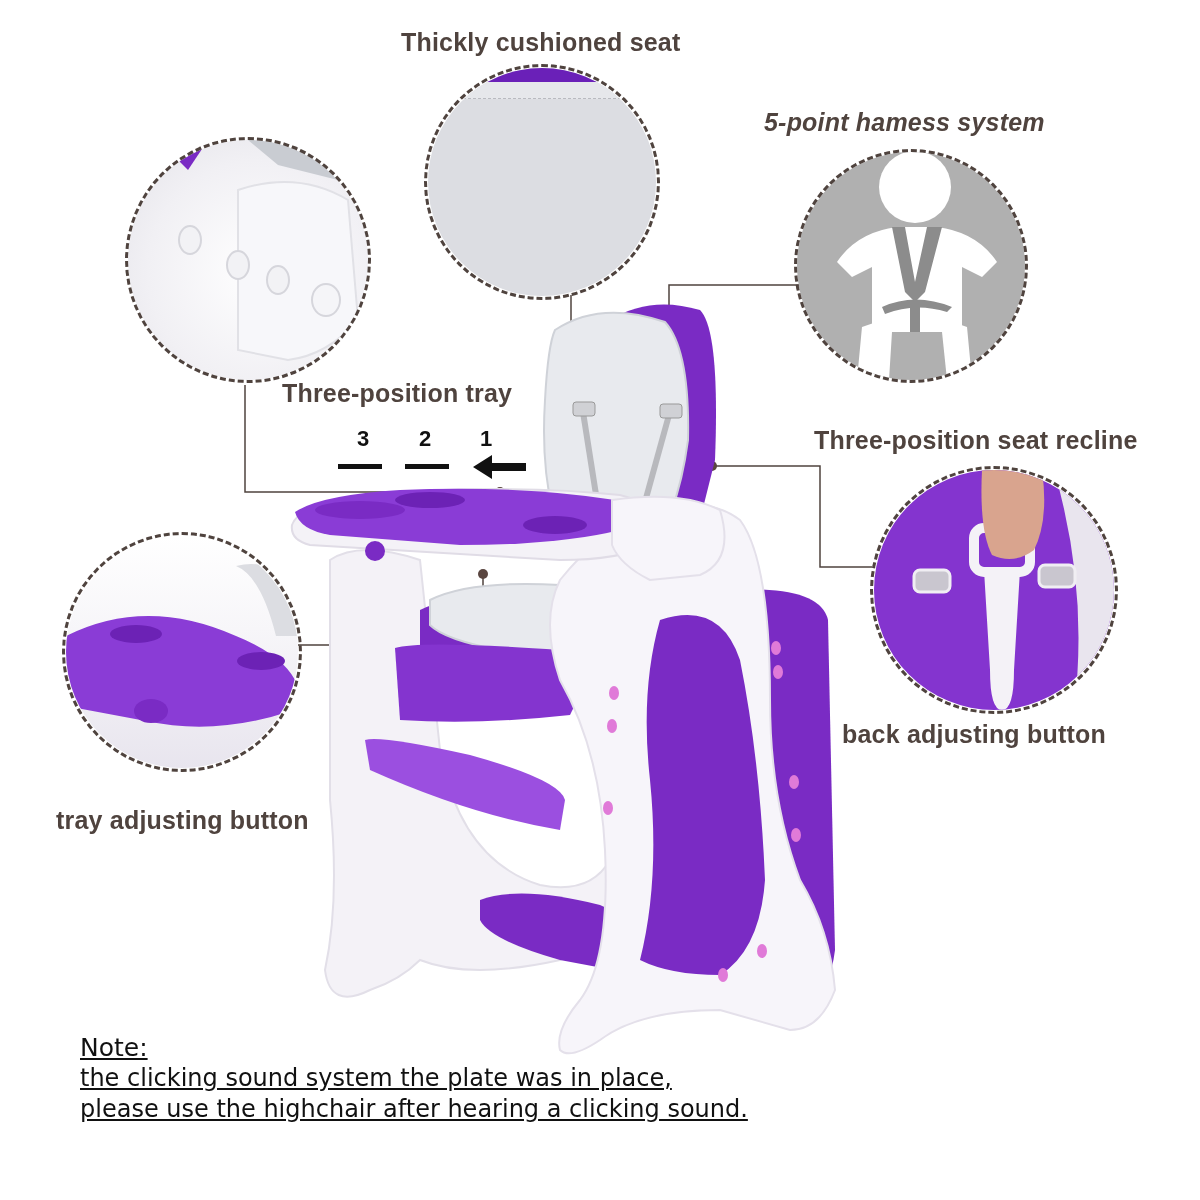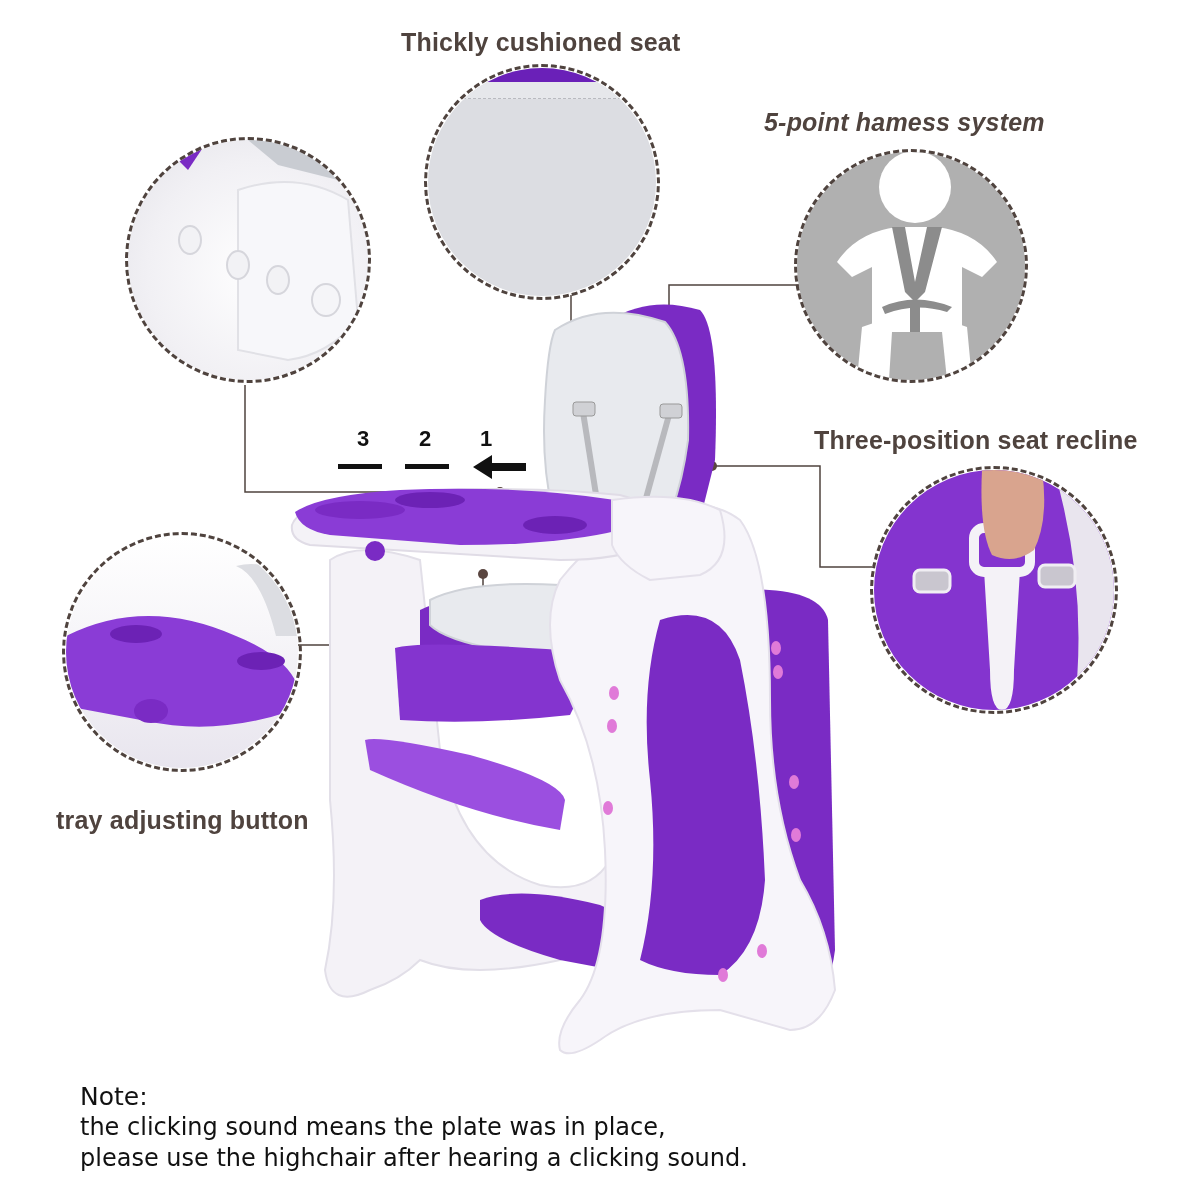--- a/index.html
+++ b/index.html
@@ -142,32 +142,34 @@
       <path d="M0,100 Q80,60 170,100 Q220,120 232,150 L225,175 Q150,200 80,185 L0,170 Z" fill="#8a3cd6"></path>
       <ellipse cx="70" cy="98" rx="26" ry="9" fill="#6c22b5"></ellipse>
       <ellipse cx="195" cy="125" rx="24" ry="9" fill="#6c22b5"></ellipse>
       <ellipse cx="85" cy="175" rx="17" ry="12" fill="#7a2bc4"></ellipse>
     </svg>
   </div>
   <div class="ring" style="left:62px;top:532px;width:240px;height:240px;"></div>
 
   <div class="label" style="left:401px;top:28px;">Thickly cushioned seat</div>
   <div class="label" style="left:764px;top:108px;font-style:italic;">5-point hamess system</div>
+  <div class="label" style="left:282px;top:379px;">Three-position tray</div>
   <div class="label" style="left:814px;top:426px;">Three-position seat recline</div>
+  <div class="label" style="left:842px;top:720px;">back adjusting button</div>
   <div class="label" style="left:56px;top:776px;margin-top:30px;">tray adjusting button</div>
 
   <div>
     <span class="pos-num" style="left:357px;top:426px;">3</span>
     <span class="pos-num" style="left:419px;top:426px;">2</span>
     <span class="pos-num" style="left:480px;top:426px;">1</span>
     <div class="pos-dash" style="left:338px;top:464px;width:44px;"></div>
     <div class="pos-dash" style="left:405px;top:464px;width:44px;"></div>
     <svg width="1200" height="1200">
       <polygon points="473,467 492,455 492,463 526,463 526,471 492,471 492,479" fill="#111"></polygon>
     </svg>
   </div>
 
-  <div class="note" style="top:1081px;">
+  <div class="note" style="top:1032px;text-decoration:underline;">
     <div class="title">Note:</div>
-    <div>the clicking sound means the plate was in place,</div>
+    <div>the clicking sound system the plate was in place,</div>
     <div>please use the highchair after hearing a clicking sound.</div>
   </div>
 </div>
 
 </body></html>

